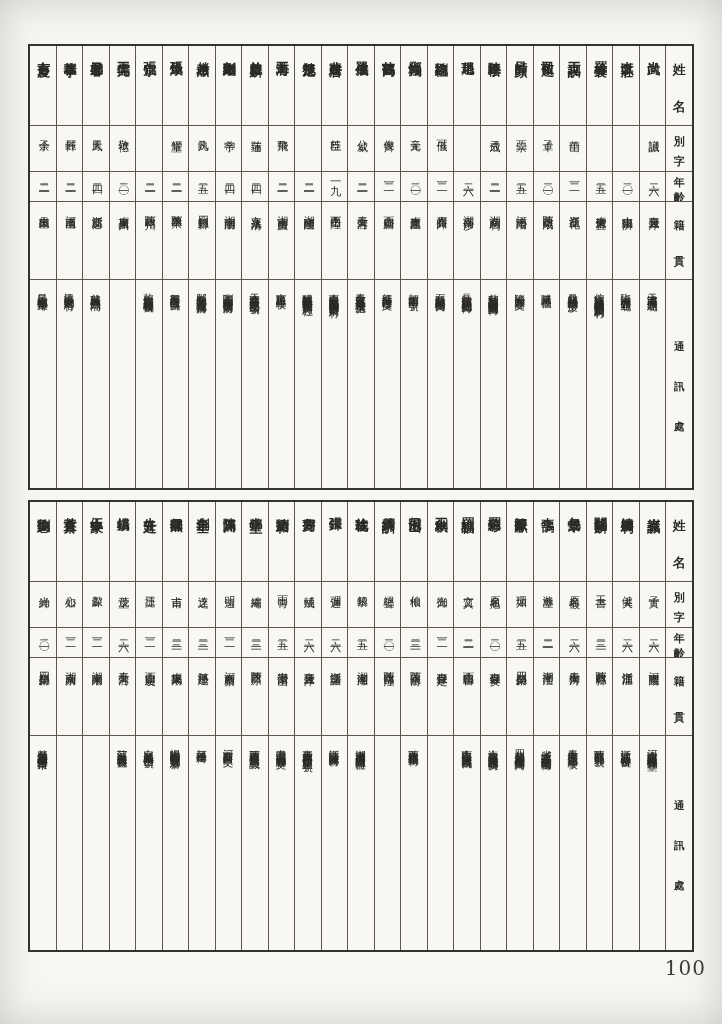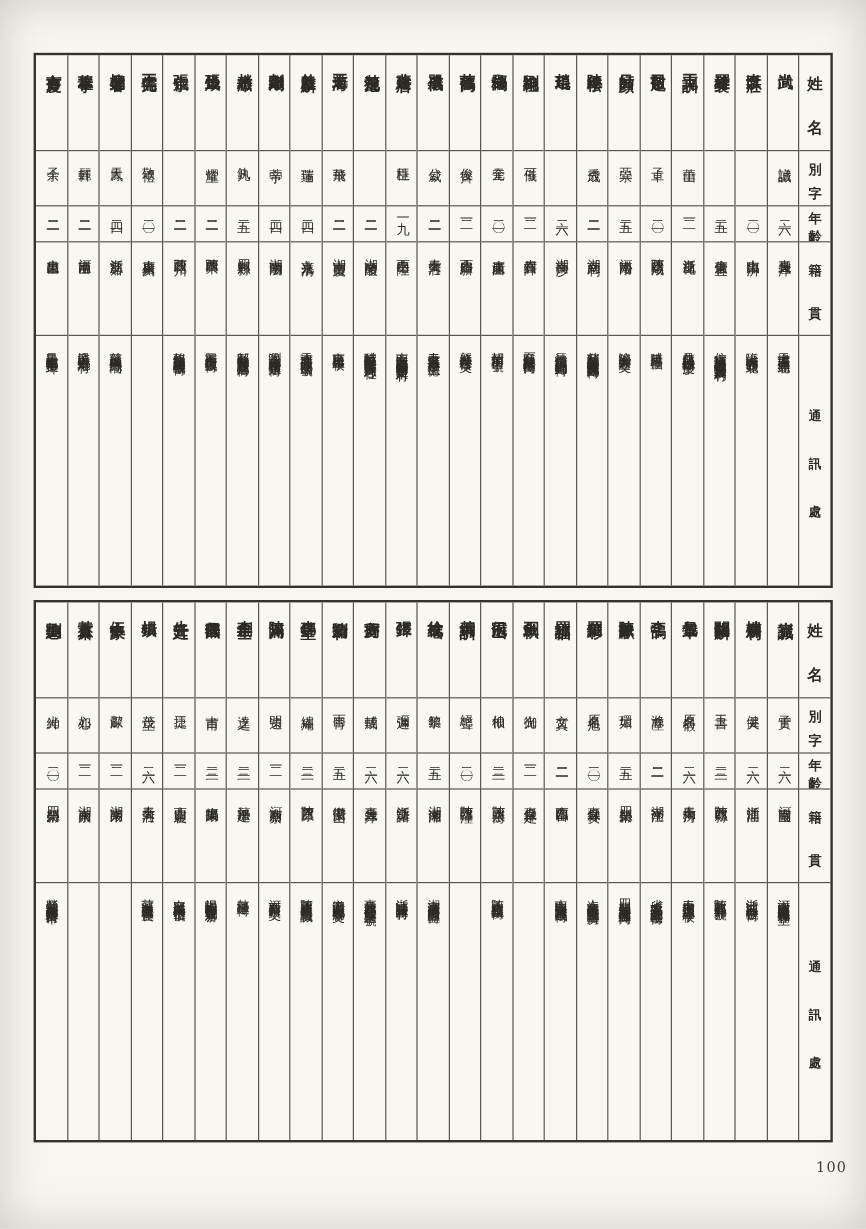--- a/index.html
+++ b/index.html
@@ -69,21 +69,21 @@
     align-items:center;
     justify-content:space-around;
     font-weight:bold;
   }
   .header-cell span{ display:block; }
   .header-cell.addr{ justify-content:center; gap:26px; }
   .page-number{
     position:absolute;
     right:16px;
     bottom:44px;
-    font-size:12px;
+    font-size:20px;
     color:#3d3b35;
     letter-spacing:1px;
   }
 </style>
 </head>
 <body>
 
 <div class="page">
   <div class="tables-wrap">
     <div class="band band-top" id="band-0">

